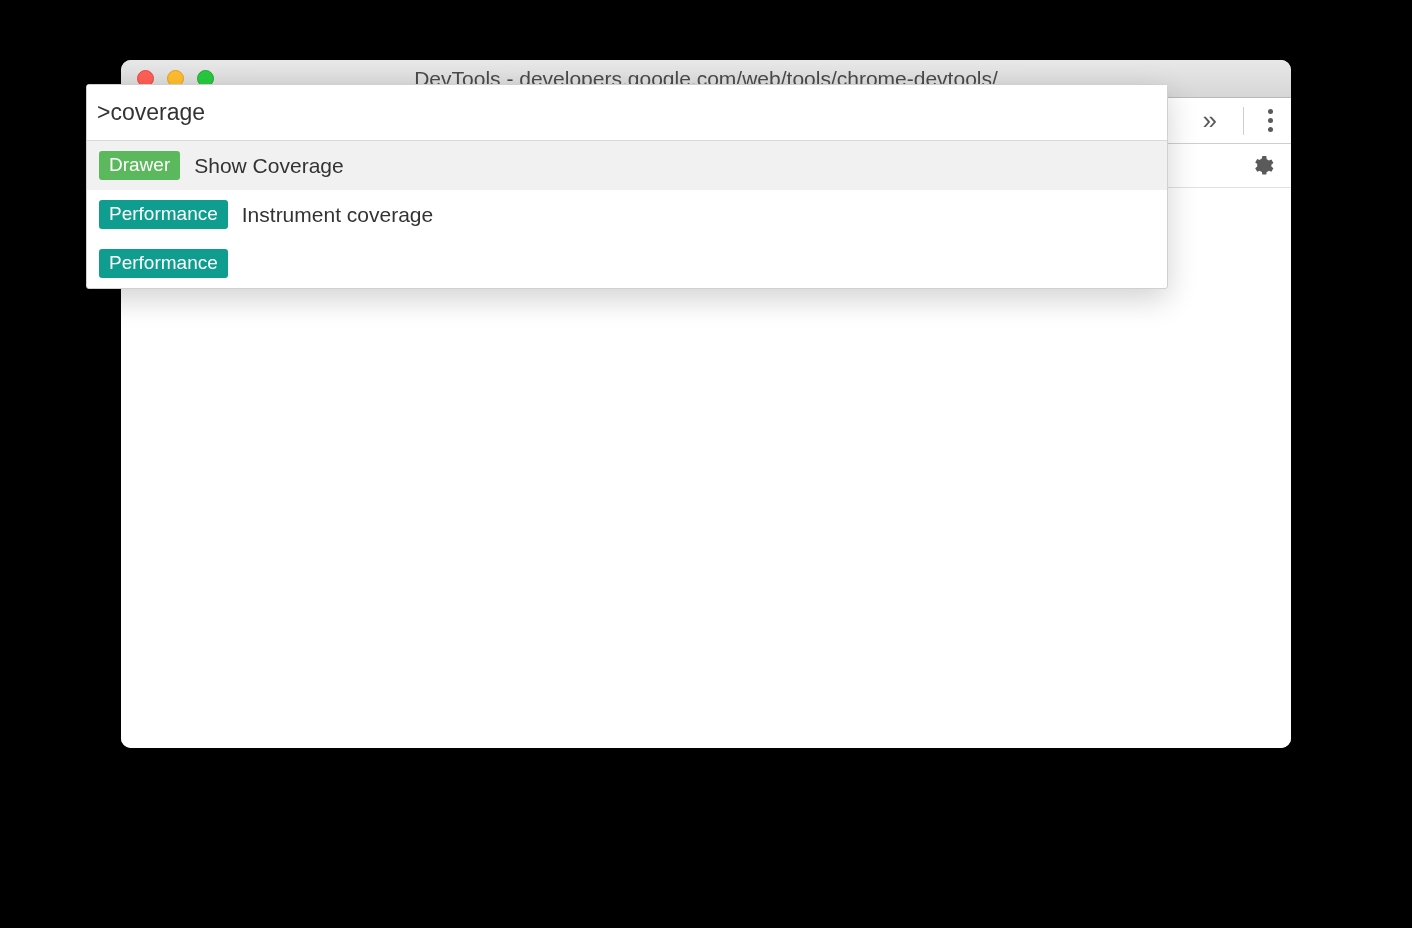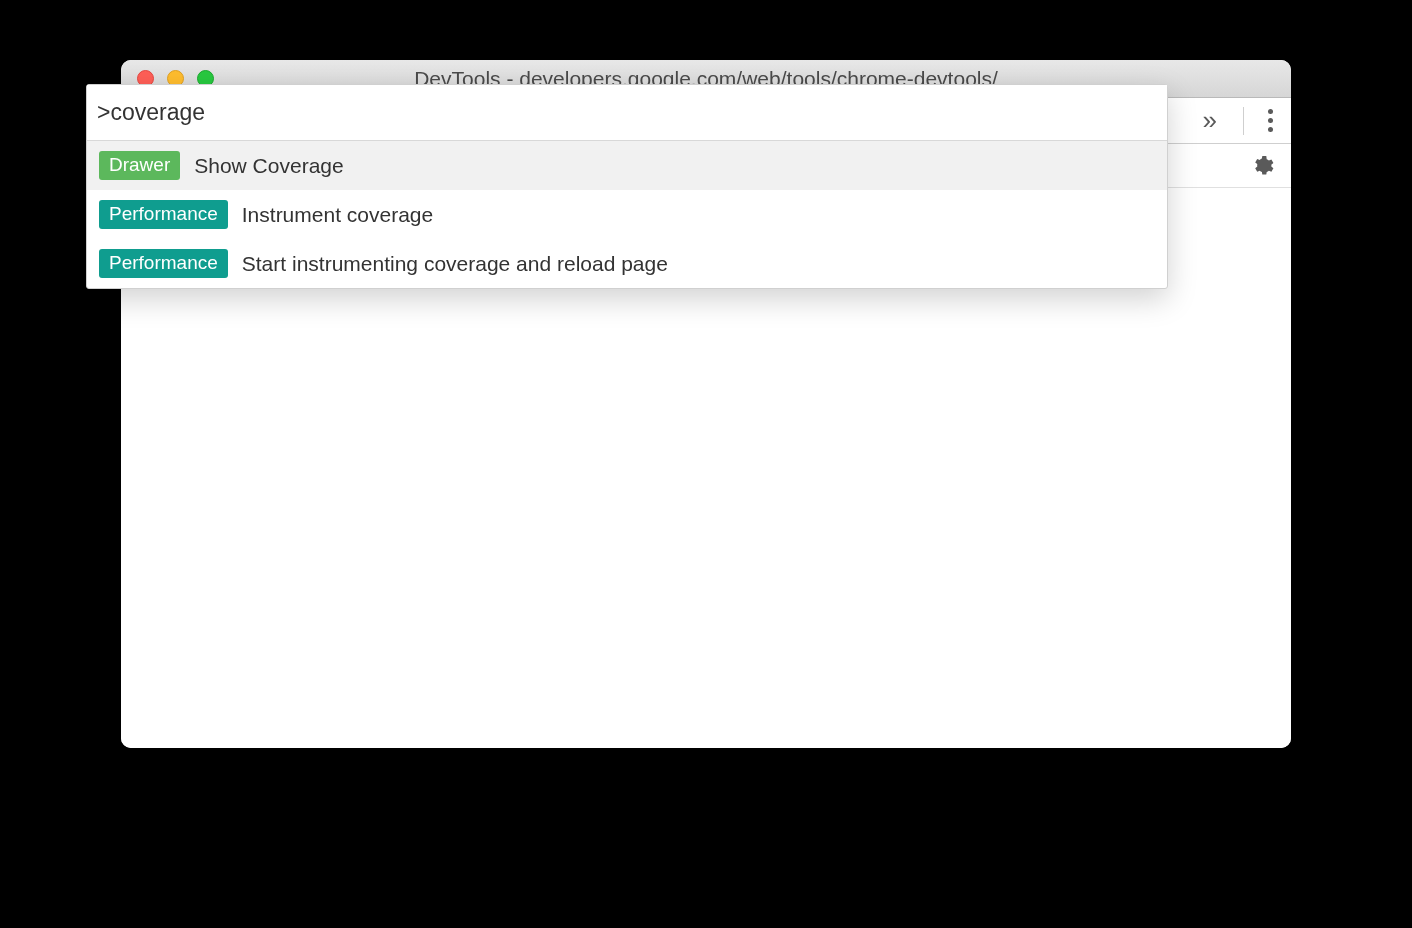--- a/index.html
+++ b/index.html
@@ -182,17 +182,16 @@
         <div class="palette-item selected">
           <span class="badge drawer">Drawer</span>
           <span>Show <b>Coverage</b></span>
         </div>
         <div class="palette-item">
           <span class="badge performance">Performance</span>
           <span>Instrument <b>coverage</b></span>
         </div>
         <div class="palette-item">
           <span class="badge performance">Performance</span>
-          <span>Start instrumenting <b>coverage</b> and reload page</span>
         </div>
       </div>
   </div>
 </div>
 
 </body></html>

